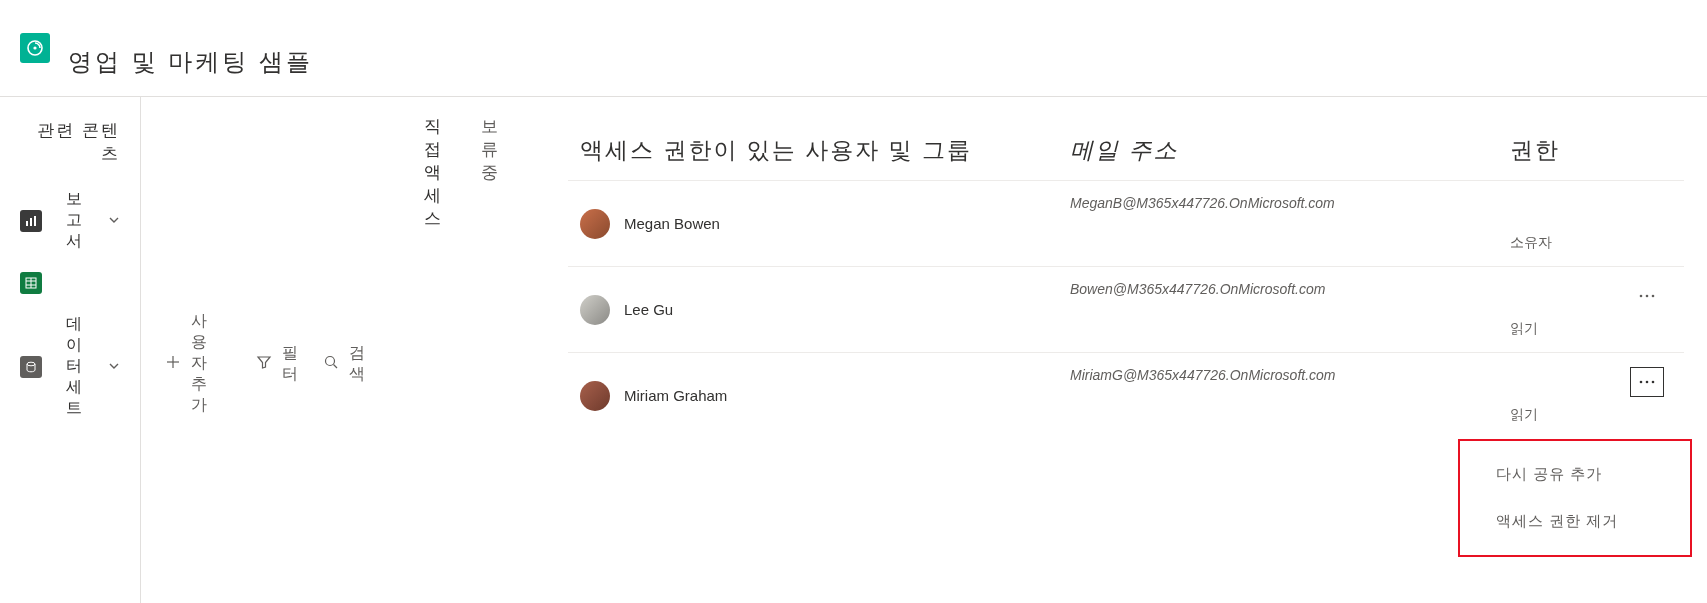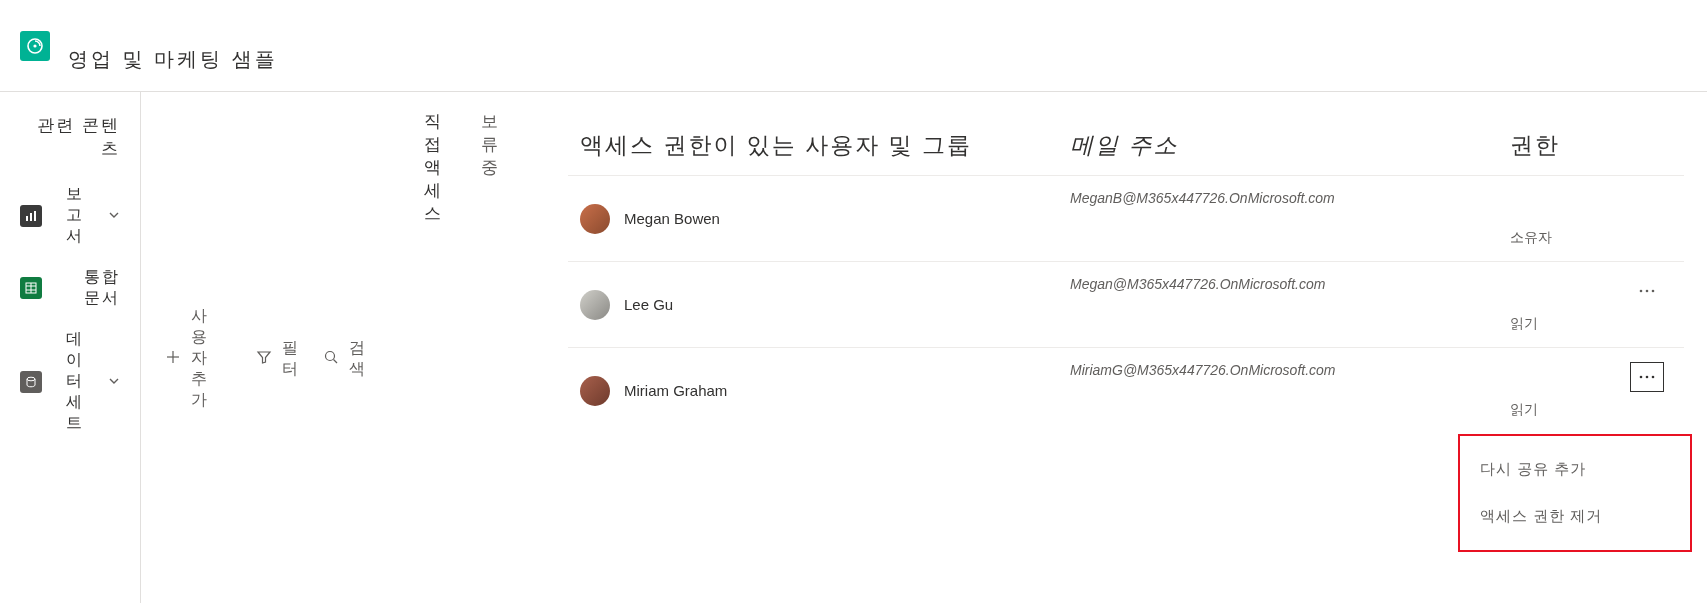--- a/index.html
+++ b/index.html
@@ -20,21 +20,21 @@
       border-bottom: 1px solid #e1dfdd;
       gap: 18px;
     }
     .app-badge {
       width: 30px; height: 30px;
       background: #00b294;
       border-radius: 3px;
       display: flex; align-items: center; justify-content: center;
     }
     .page-title {
-      font-size: 20px;
+      font-size: 24px;
       font-weight: 400;
       letter-spacing: 3px;
       color: #323130;
       margin-top: 28px;
     }
     
     .layout { display: flex; height: calc(100% - 69px); }
     
     .sidebar {
       width: 368px;
@@ -142,21 +142,21 @@
     .context-menu {
       position: absolute;
       right: 26px;
       top: 342px;
       width: 234px;
       background: #fff;
       border: 2px solid #e81123;
       padding: 10px 0;
     }
     .menu-item {
-      padding: 14px 20px;
+      padding: 14px 36px;
       font-size: 15px;
       color: #605e5c;
       cursor: pointer;
       letter-spacing: 1px;
     }
   </style>
 </head>
 <body>
 
 <div class="header">
@@ -193,21 +193,20 @@
 
     <div class="sidebar-item">
       <div class="sidebar-icon-box sidebar-icon-workbook">
         <svg width="12" height="12" viewBox="0 0 12 12">
             <rect x="1" y="1" width="10" height="10" fill="none" stroke="#fff" stroke-width="1"></rect>
             <line x1="1" y1="4" x2="11" y2="4" stroke="#fff" stroke-width="1"></line>
             <line x1="1" y1="8" x2="11" y2="8" stroke="#fff" stroke-width="1"></line>
             <line x1="6" y1="1" x2="6" y2="11" stroke="#fff" stroke-width="1"></line>
           </svg>
       </div>
-      <span class="sidebar-label">통합 문서</span>
     </div>
 
     <div class="sidebar-item">
       <div class="sidebar-icon-box sidebar-icon-dataset">
         <svg width="12" height="12" viewBox="0 0 12 12">
             <ellipse cx="6" cy="3" rx="4" ry="1.8" fill="none" stroke="#fff" stroke-width="1"></ellipse>
             <path d="M2 3v6c0 1 1.8 1.8 4 1.8s4-.8 4-1.8V3" fill="none" stroke="#fff" stroke-width="1"></path>
           </svg>
       </div>
       <span class="sidebar-label">데이터 세트</span>
@@ -272,21 +271,21 @@
         <div class="col-email email">MeganB@M365x447726.OnMicrosoft.com</div>
         <div class="col-perm perm">소유자</div>
         <div class="col-actions"></div>
       </div>
 
       <div class="table-row">
         <div class="col-user user-cell">
           <div class="avatar avatar-2"></div>
           <span>Lee Gu</span>
         </div>
-        <div class="col-email email">Megan@M365x447726.OnMicrosoft.com</div>
+        <div class="col-email email">Bowen@M365x447726.OnMicrosoft.com</div>
         <div class="col-perm perm">읽기</div>
         <div class="col-actions">
           <span class="more-btn">
             <svg width="16" height="4" viewBox="0 0 16 4">
                 <circle cx="2" cy="2" r="1.3" fill="#605e5c"></circle>
                 <circle cx="8" cy="2" r="1.3" fill="#605e5c"></circle>
                 <circle cx="14" cy="2" r="1.3" fill="#605e5c"></circle>
               </svg>
           </span>
         </div>

